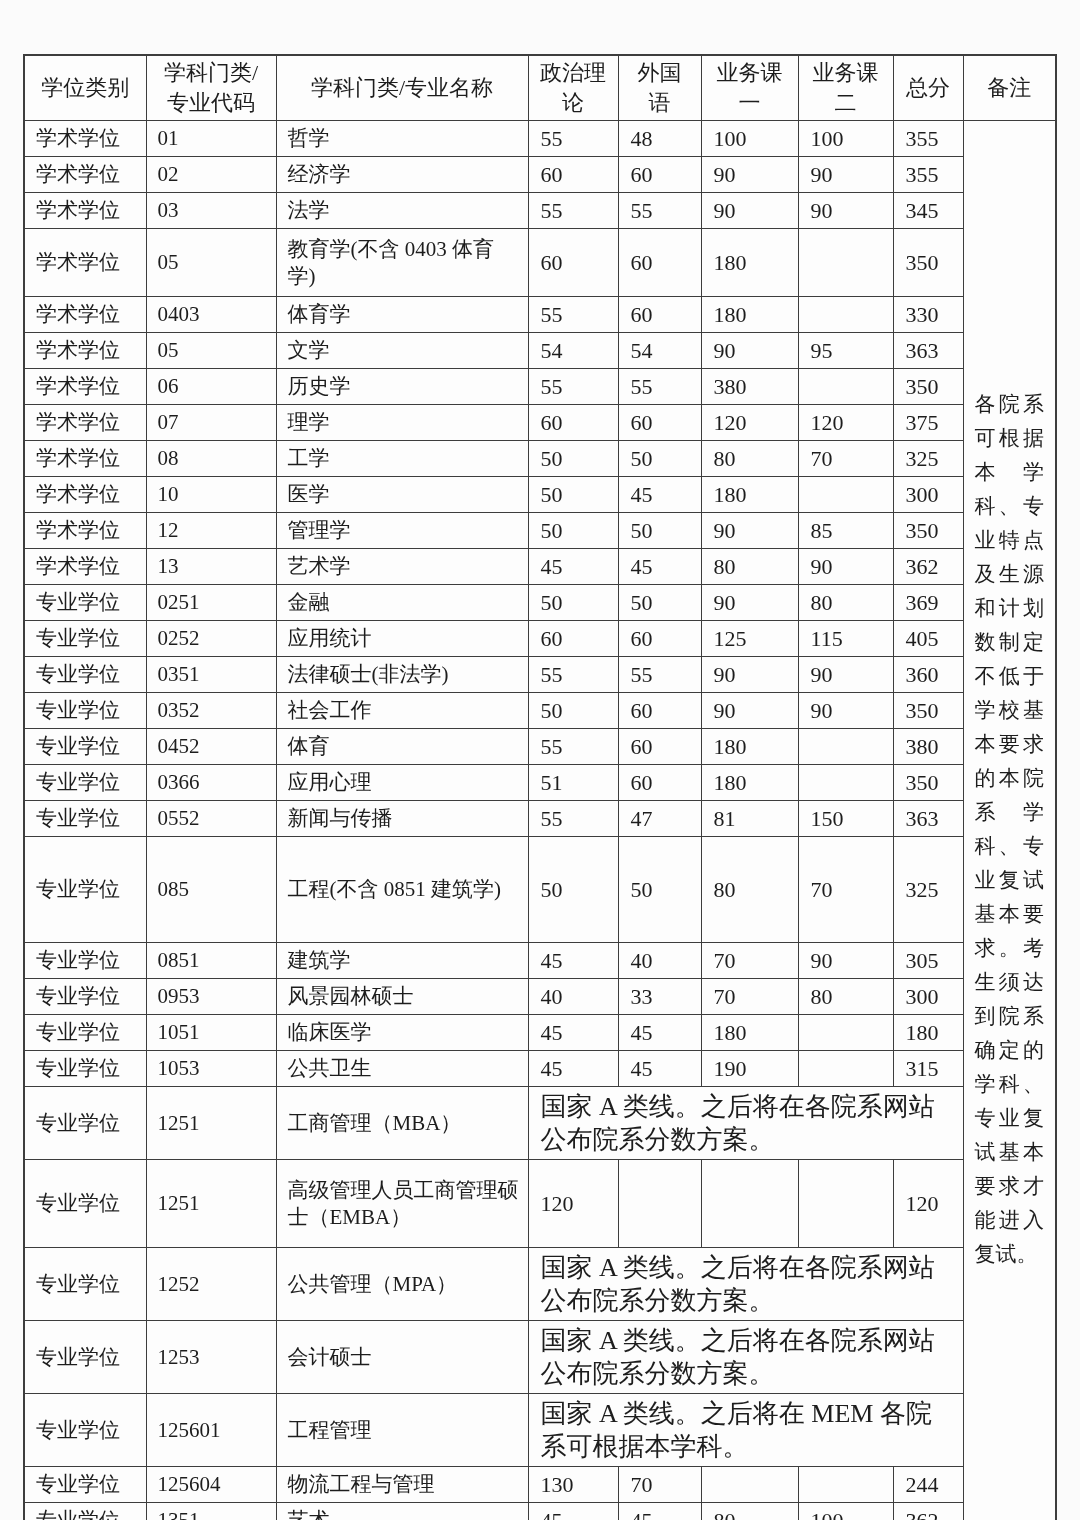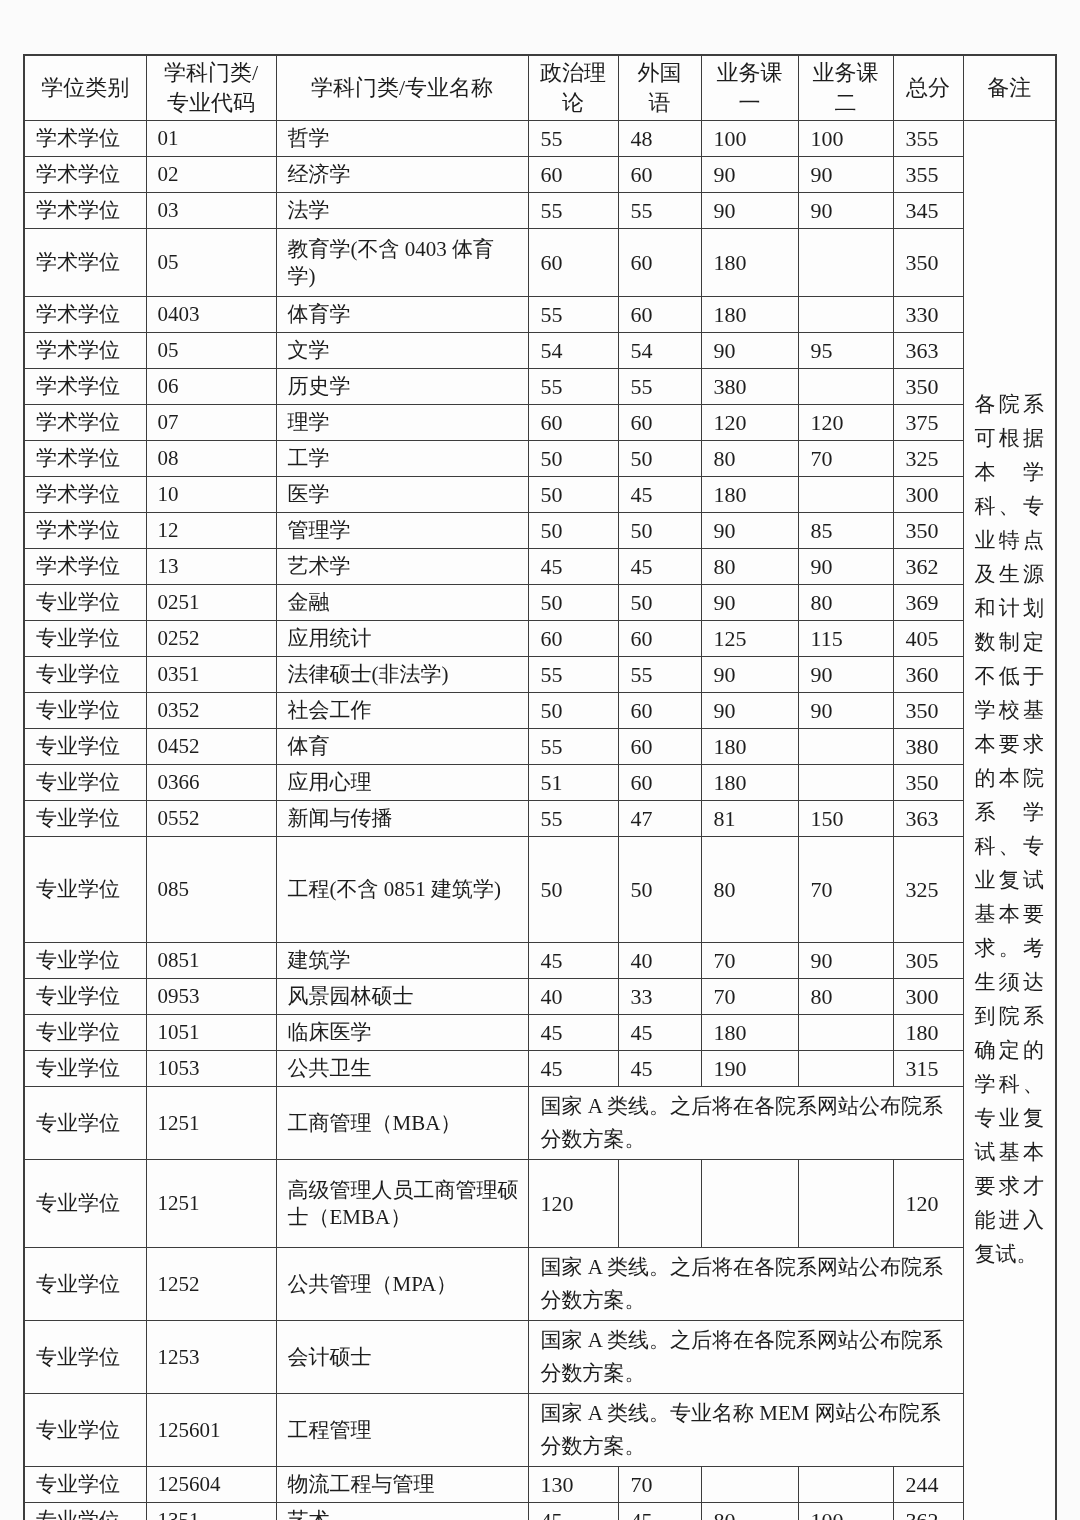--- a/index.html
+++ b/index.html
@@ -60,21 +60,21 @@
     line-height: 27px;
     color: #1d1d1d;
     padding: 2px 6px 2px 11px;
     overflow: hidden;
   }
   td.cell-num {
     font-size: 22px;
     padding-left: 12px;
   }
   td.cell-span-note {
-    font-size: 21px;
+    font-size: 26px;
     line-height: 33px;
     padding: 3px 8px 3px 12px;
   }
   td.cell-remark {
     font-size: 21px;
     line-height: 34px;
     padding: 0 11px;
     vertical-align: middle;
     text-align: justify;
     text-justify: inter-character;
@@ -383,21 +383,21 @@
         <tr style="height: 70px;">
           <td class="cell-category">专业学位</td>
           <td class="cell-code">1253</td>
           <td class="cell-name">会计硕士</td>
           <td class="cell-span-note" colspan="5">国家 A 类线。之后将在各院系网站公布院系分数方案。</td>
         </tr>
         <tr style="height: 70px;">
           <td class="cell-category">专业学位</td>
           <td class="cell-code">125601</td>
           <td class="cell-name">工程管理</td>
-          <td class="cell-span-note" colspan="5">国家 A 类线。专业名称 MEM 网站公布院系分数方案。</td>
+          <td class="cell-span-note" colspan="5">国家 A 类线。之后将在 MEM 各院系可根据本学科。</td>
         </tr>
         <tr style="height: 36px;">
           <td class="cell-category">专业学位</td>
           <td class="cell-code">125604</td>
           <td class="cell-name">物流工程与管理</td>
           <td class="cell-num">130</td>
           <td class="cell-num">70</td>
           <td class="cell-num"></td>
           <td class="cell-num"></td>
           <td class="cell-num">244</td>

